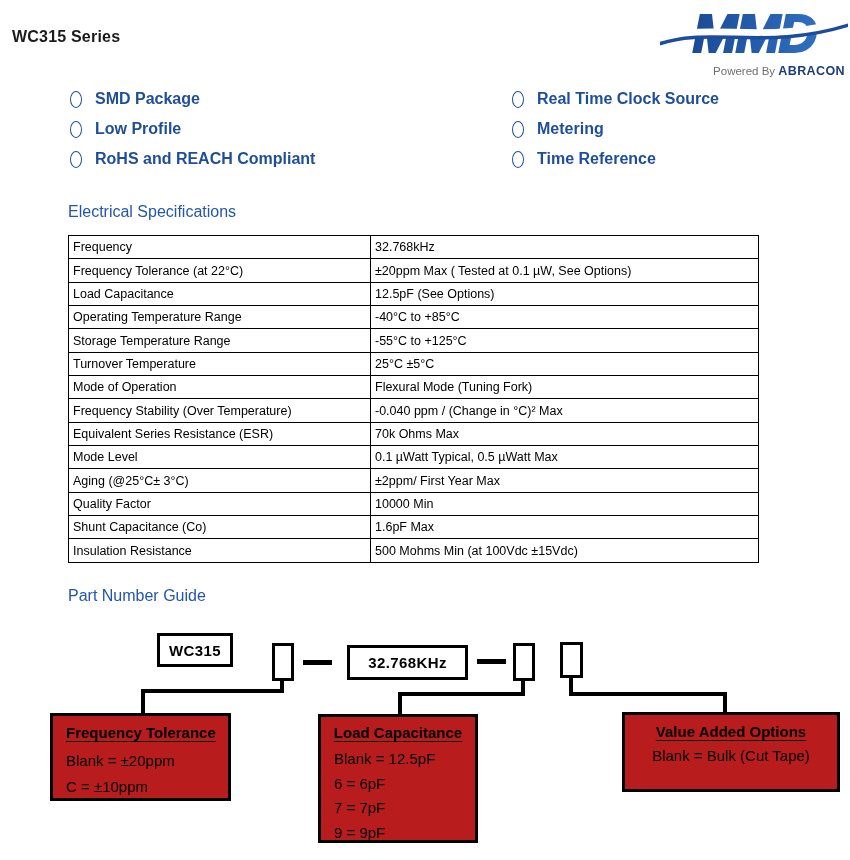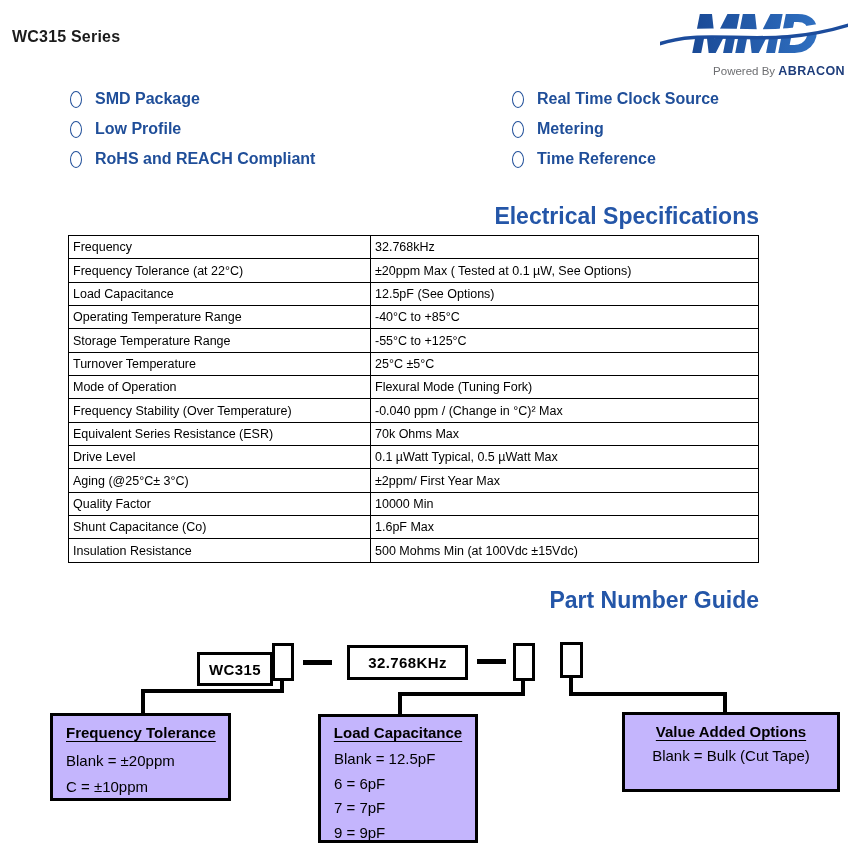--- a/index.html
+++ b/index.html
@@ -16,47 +16,47 @@
 
   
   .features{position:absolute;top:84px;}
   .features.left{left:70px;} .features.right{left:512px;}
   .feature-item{display:flex;align-items:center;height:30px;}
   .fbullet{display:inline-block;width:10px;height:15px;border:1.6px solid #1f4e99;
            border-radius:50%;margin-right:13px;flex:0 0 auto;}
   .flabel{font-size:16px;font-weight:bold;color:#1f4e99;}
 
   
-  .sec-head{position:absolute;left:68px;width:691px;text-align:right;
-            font-size:23px;font-weight:bold;color:#2456a8;}
+  .sec-head{position:absolute;left:68px;width:691px;text-align:left;
+            font-size:16px;font-weight:normal;color:#2456a8;}
   #spec-head{top:203px;} #png-head{top:587px;}
 
   
   .spec-table{position:absolute;left:68px;top:235px;border-collapse:collapse;
               width:691px;table-layout:fixed;}
   .spec-table td{border:1.5px solid #000;height:23.35px;box-sizing:border-box;
                  padding:0 2px 0 4px;font-size:12.5px;vertical-align:middle;
                  overflow:hidden;white-space:nowrap;}
   .spec-table td.param{width:302px;font-weight:normal;}
 
   
   .pnbox{position:absolute;border:3px solid #000;box-sizing:border-box;background:#fff;
          display:flex;align-items:center;justify-content:center;
          font-size:15px;font-weight:bold;letter-spacing:.4px;}
-  #pn-series{left:157px;top:652px;width:76px;height:34px;margin-left:40px;}
+  #pn-series{left:157px;top:633px;width:76px;height:34px;}
   #pn-blank1{left:272px;top:643px;width:22px;height:38px;}
   #pn-freq{left:347px;top:645px;width:121px;height:35px;}
   #pn-blank2{left:513px;top:643px;width:22px;height:38px;}
   #pn-blank3{left:560px;top:642px;width:23px;height:36px;}
   .pndash{position:absolute;background:#000;height:5px;width:29px;}
   #dash1{left:303px;top:660px;} #dash2{left:477px;top:659px;}
 
   .conn{position:absolute;background:#000;}
 
-  .callout{position:absolute;border:3.5px solid #000;box-sizing:border-box;background:#c4b5fd;
+  .callout{position:absolute;border:3.5px solid #000;box-sizing:border-box;background:#b91c1c;
            font-size:15px;}
   .callout .co-title{font-weight:bold;text-decoration:underline;text-underline-offset:3px;}
   #co-ft{left:50px;top:713px;width:181px;height:88px;padding:8px 0 0 13px;}
   #co-ft .co-title{margin-bottom:7px;}
   #co-ft .co-opt{line-height:26px;}
   #co-lc{left:318px;top:714px;width:160px;height:129px;padding:7px 0 0 0;}
   #co-lc .co-title{text-align:center;margin-bottom:6px;}
   #co-lc .co-opt{line-height:24.5px;padding-left:13px;}
   #co-vao{left:622px;top:712px;width:218px;height:80px;padding:8px 0 0 0;text-align:center;}
   #co-vao .co-title{margin-bottom:5px;}
@@ -166,21 +166,21 @@
           <td class="param">Frequency Stability (Over Temperature)</td>
           <td class="value">-0.040 ppm / (Change in °C)² Max</td>
         </tr>
 
         <tr>
           <td class="param">Equivalent Series Resistance (ESR)</td>
           <td class="value">70k Ohms Max</td>
         </tr>
 
         <tr>
-          <td class="param">Drive Level</td>
+          <td class="param">Mode Level</td>
           <td class="value">0.1 µWatt Typical, 0.5 µWatt Max</td>
         </tr>
 
         <tr>
           <td class="param">Aging (@25°C± 3°C)</td>
           <td class="value">±2ppm/ First Year Max</td>
         </tr>
 
         <tr>
           <td class="param">Quality Factor</td>

